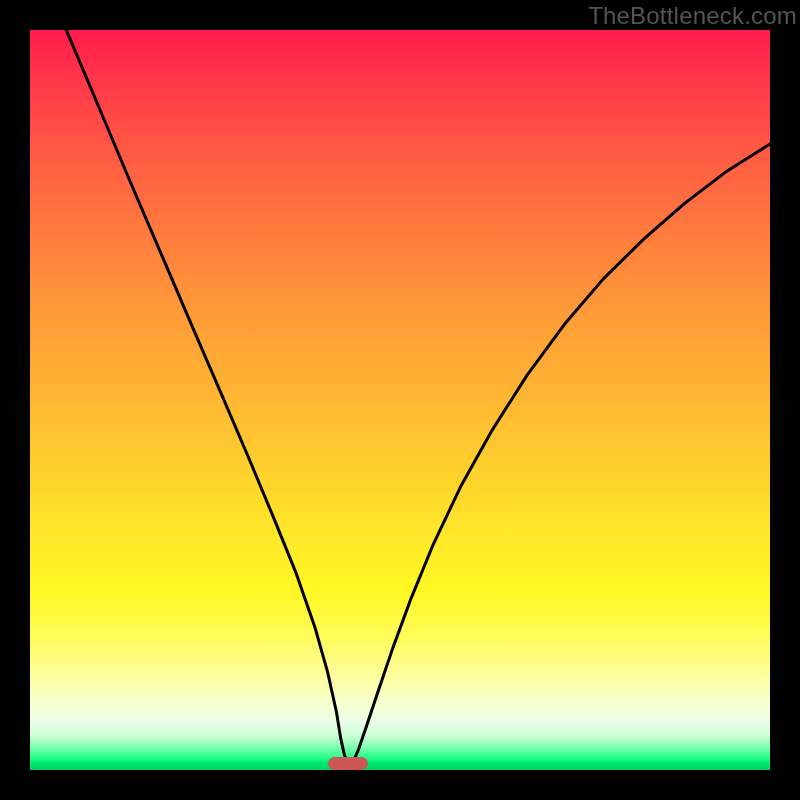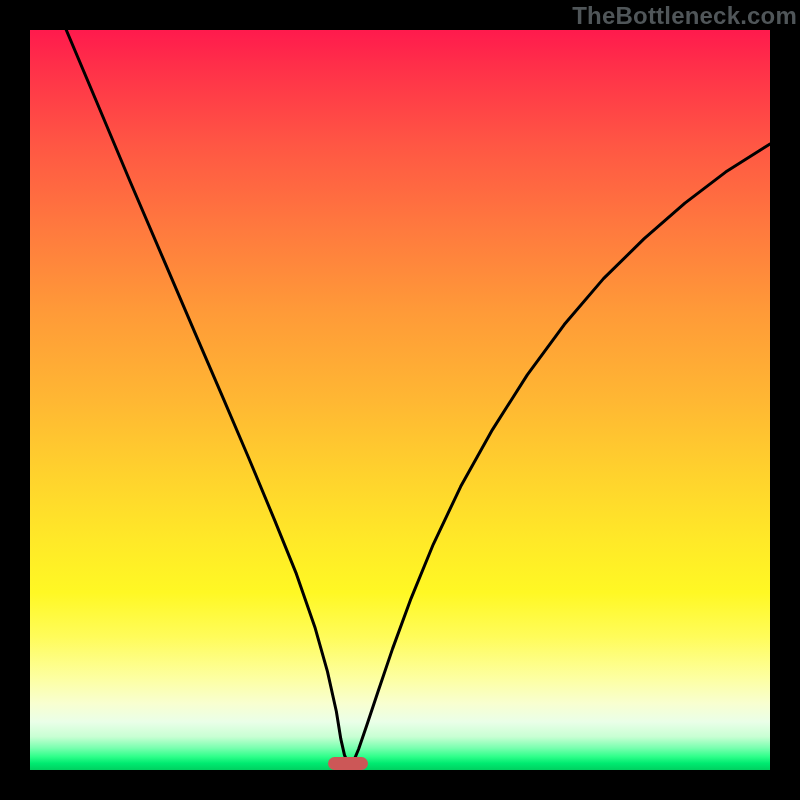--- a/index.html
+++ b/index.html
@@ -46,21 +46,21 @@
       #00ea70 99.1%,
       #00d060 100%
     );
   }
   .brand {
     position: absolute;
     right: 3px;
     top: 2px;
     color: #555b5e;
     font-size: 24px;
-    font-weight: 700;
+    font-weight: 400;
     letter-spacing: 0.2px;
     opacity: 0.95;
     user-select: none;
   }
   svg.curves {
     position: absolute;
     left: 0;
     top: 0;
   }
   .marker {

